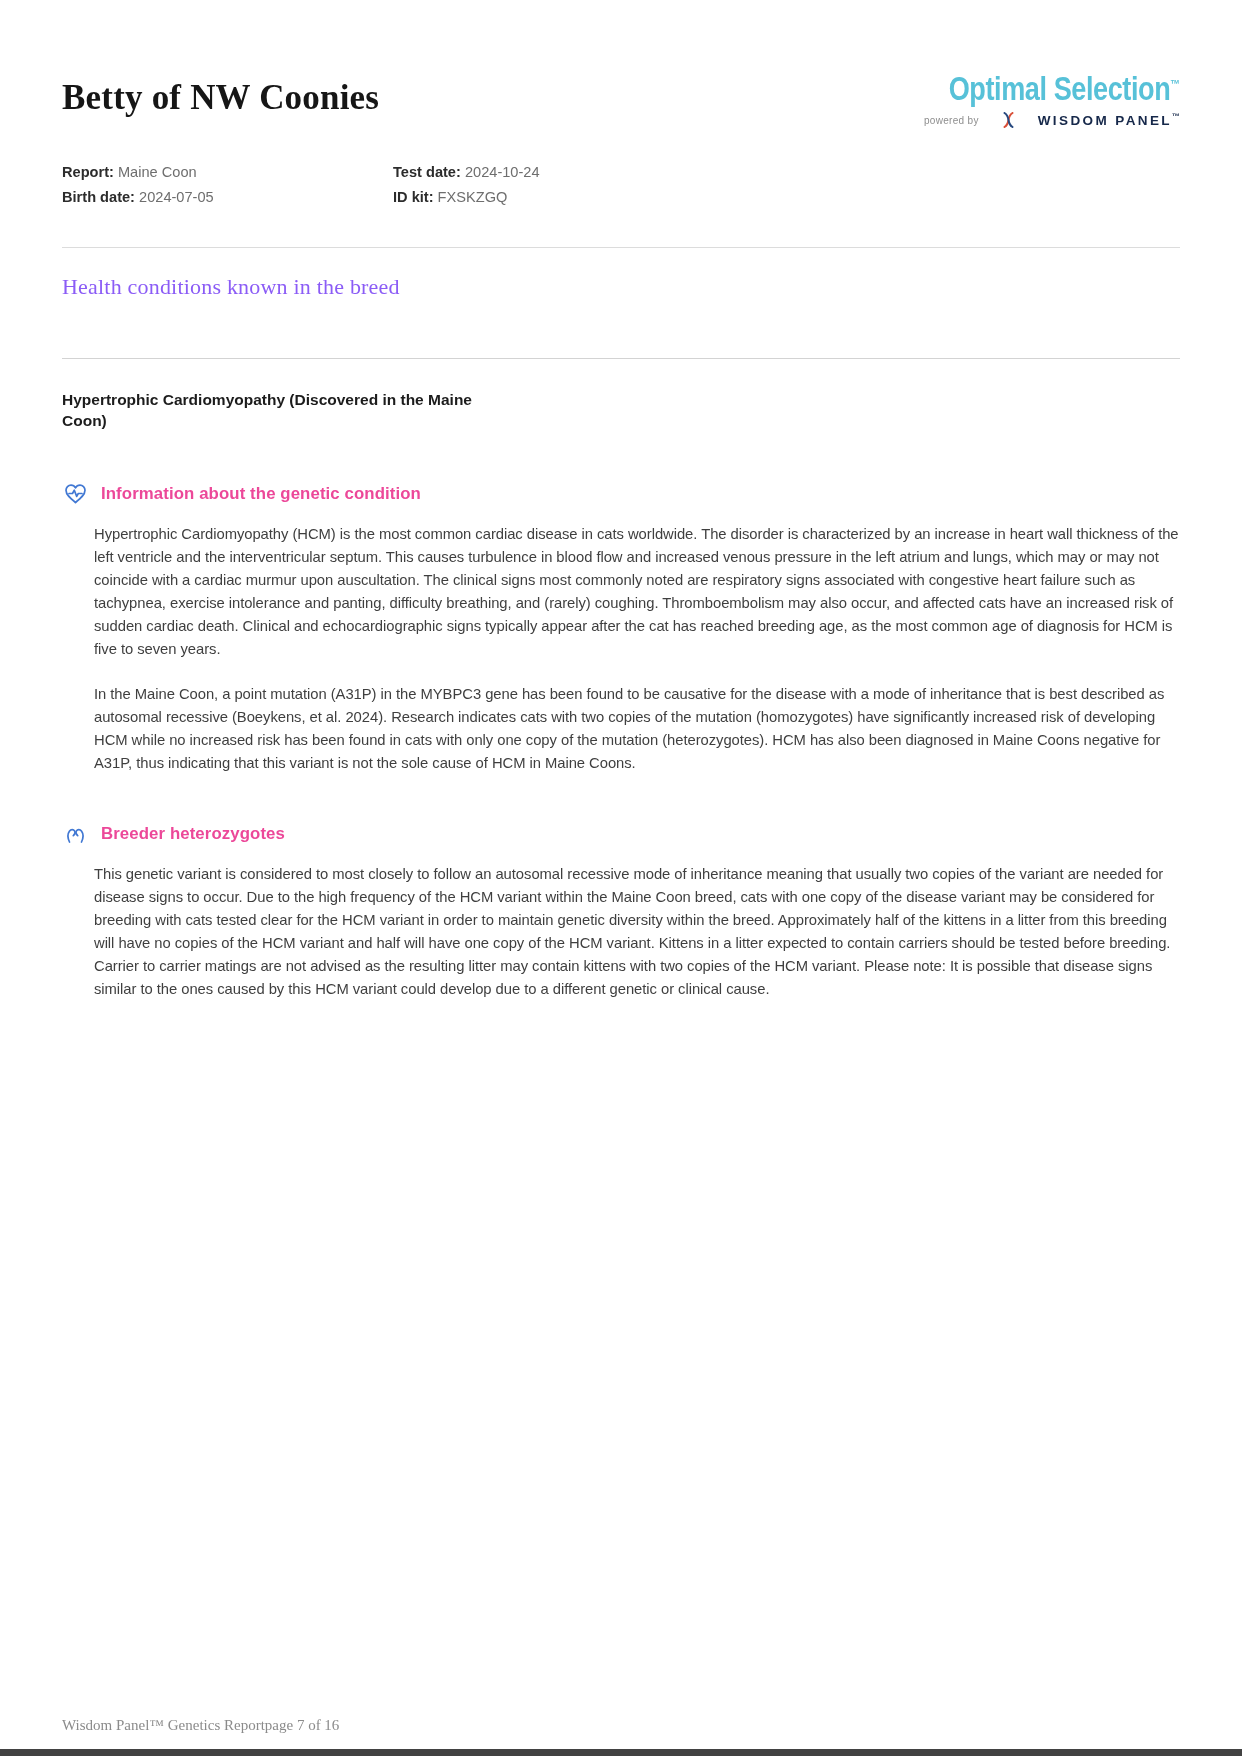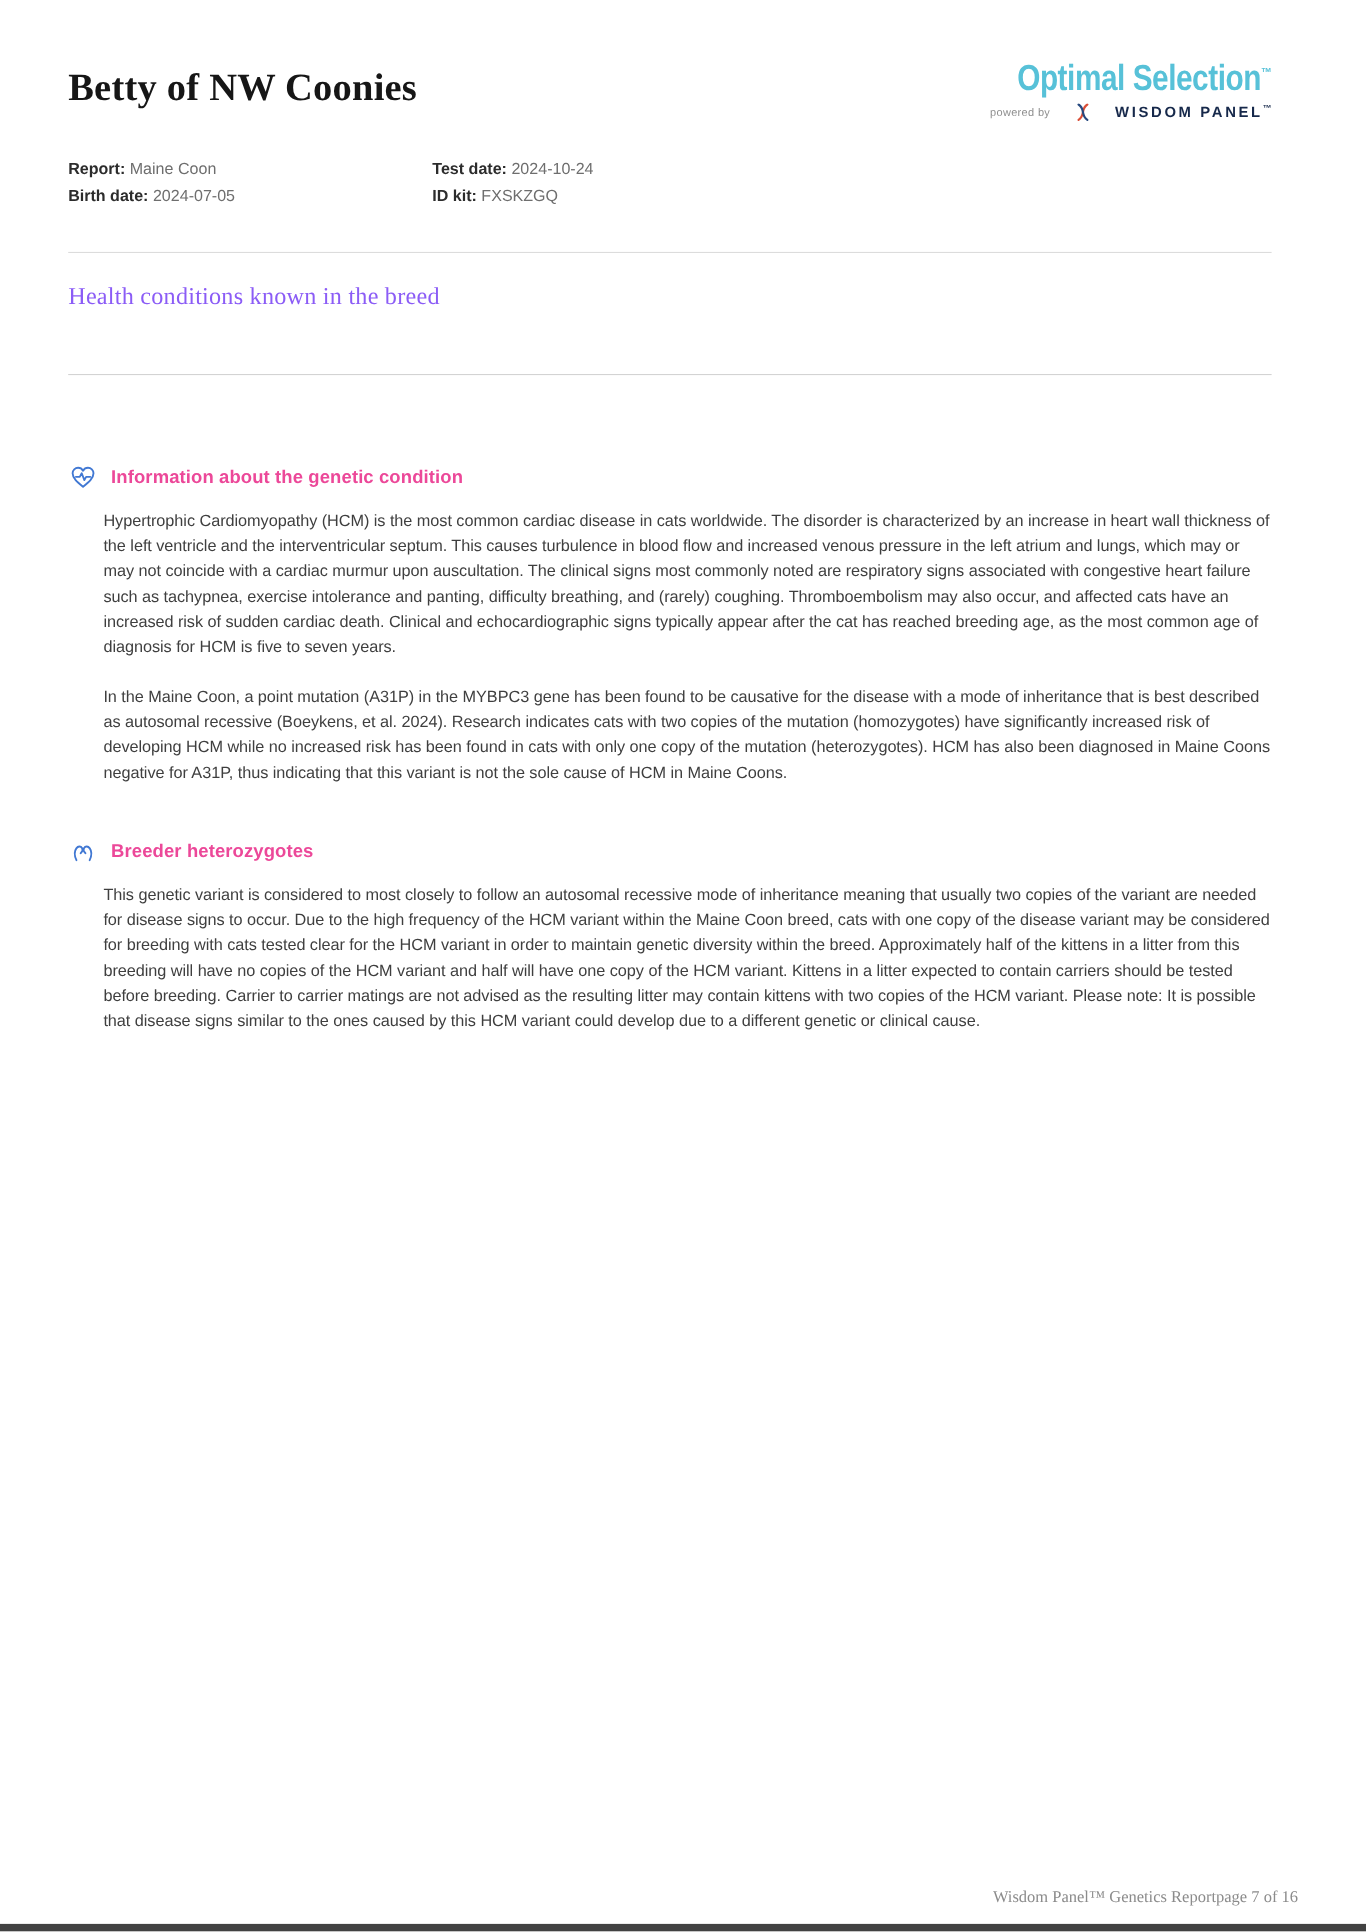--- a/index.html
+++ b/index.html
@@ -5,21 +5,21 @@
   * { margin: 0; padding: 0; box-sizing: border-box; }
   html, body { background: #ffffff; }
   body {
     width: 1242px; height: 1756px;
     position: relative;
     overflow: hidden;
     font-family: "Liberation Sans", sans-serif;
     color: #3f3f3f;
     -webkit-font-smoothing: antialiased;
   }
-  .content { padding: 60px 86px 0 62px; }
+  .content { padding: 60px 62px 0 62px; margin-top: 18px; }
 
   
   .header-row { display: flex; justify-content: space-between; align-items: flex-start; }
   .pet-name {
     font-family: "Liberation Serif", serif;
     font-size: 35px; font-weight: 600; letter-spacing: 0.2px;
     color: #161616;
   }
   .logo-block { text-align: right; margin-top: -8px; }
   .brand-line {
@@ -93,21 +93,21 @@
     margin-top: 16px;
     font-size: 14.8px; line-height: 23px;
     color: #3f3f3f; letter-spacing: -0.05px;
   }
   .section-body p + p { margin-top: 22px; }
   .section.breeder { margin-top: 46px; }
 
   
   .footer {
     position: absolute; left: 62px; right: 62px; bottom: 22px;
-    display: flex; justify-content: flex-end;
+    display: flex; justify-content: flex-start;
     font-family: "Liberation Serif", serif;
     font-size: 15px; color: #8b8b8b;
   }
   .bottom-edge {
     position: absolute; left: 0; right: 0; bottom: 0; height: 7px;
     background: #424242;
   }
 </style>
 </head>
 <body>
@@ -151,20 +151,21 @@
     </div>
   </div>
 
   <hr class="divider">
 
   <h2 class="page-section-title">Health conditions known in the breed</h2>
 
   <hr class="divider-2">
 
   <div class="cond-table">
+    <div class="cond-title">Hypertrophic Cardiomyopathy (Discovered in the Maine Coon)</div>
   </div>
 
   <div class="section">
     <div class="section-head">
       <span class="section-icon">
         <svg width="25" height="24" viewBox="0 0 24 24" fill="none" stroke="#4178d3" stroke-width="1.7" stroke-linecap="round" stroke-linejoin="round">
           <path d="M12 20.5 C7 16.5, 2.5 13, 2.5 8.3 C2.5 5.4, 4.8 3.2, 7.5 3.2 C9.4 3.2, 11.1 4.3, 12 5.9 C12.9 4.3, 14.6 3.2, 16.5 3.2 C19.2 3.2, 21.5 5.4, 21.5 8.3 C21.5 13, 17 16.5, 12 20.5 Z"></path>
           <polyline points="5.5 11.5 9 11.5 10.8 8.2 13.2 14.4 14.8 11.5 18.5 11.5"></polyline>
         </svg>
       </span>

